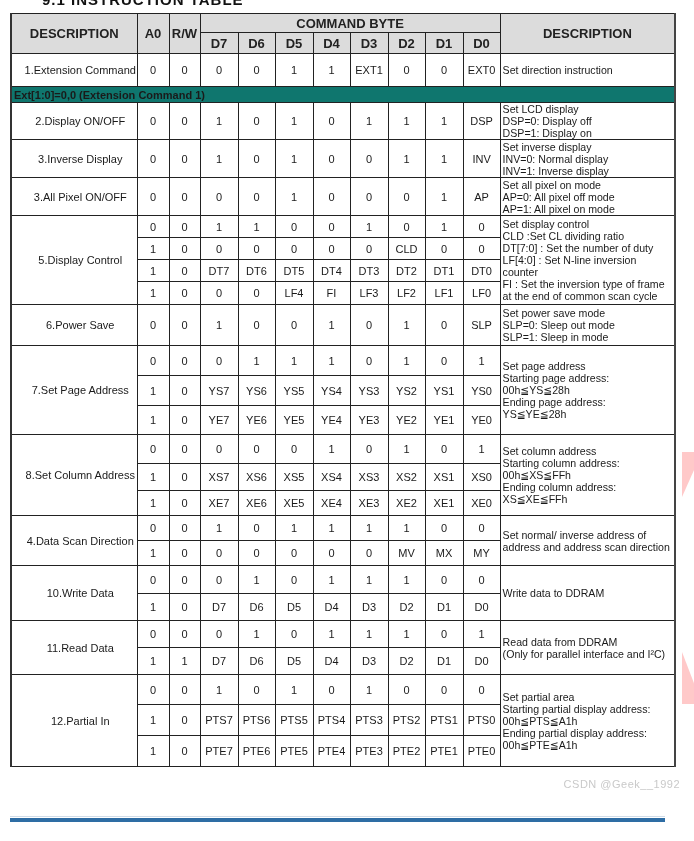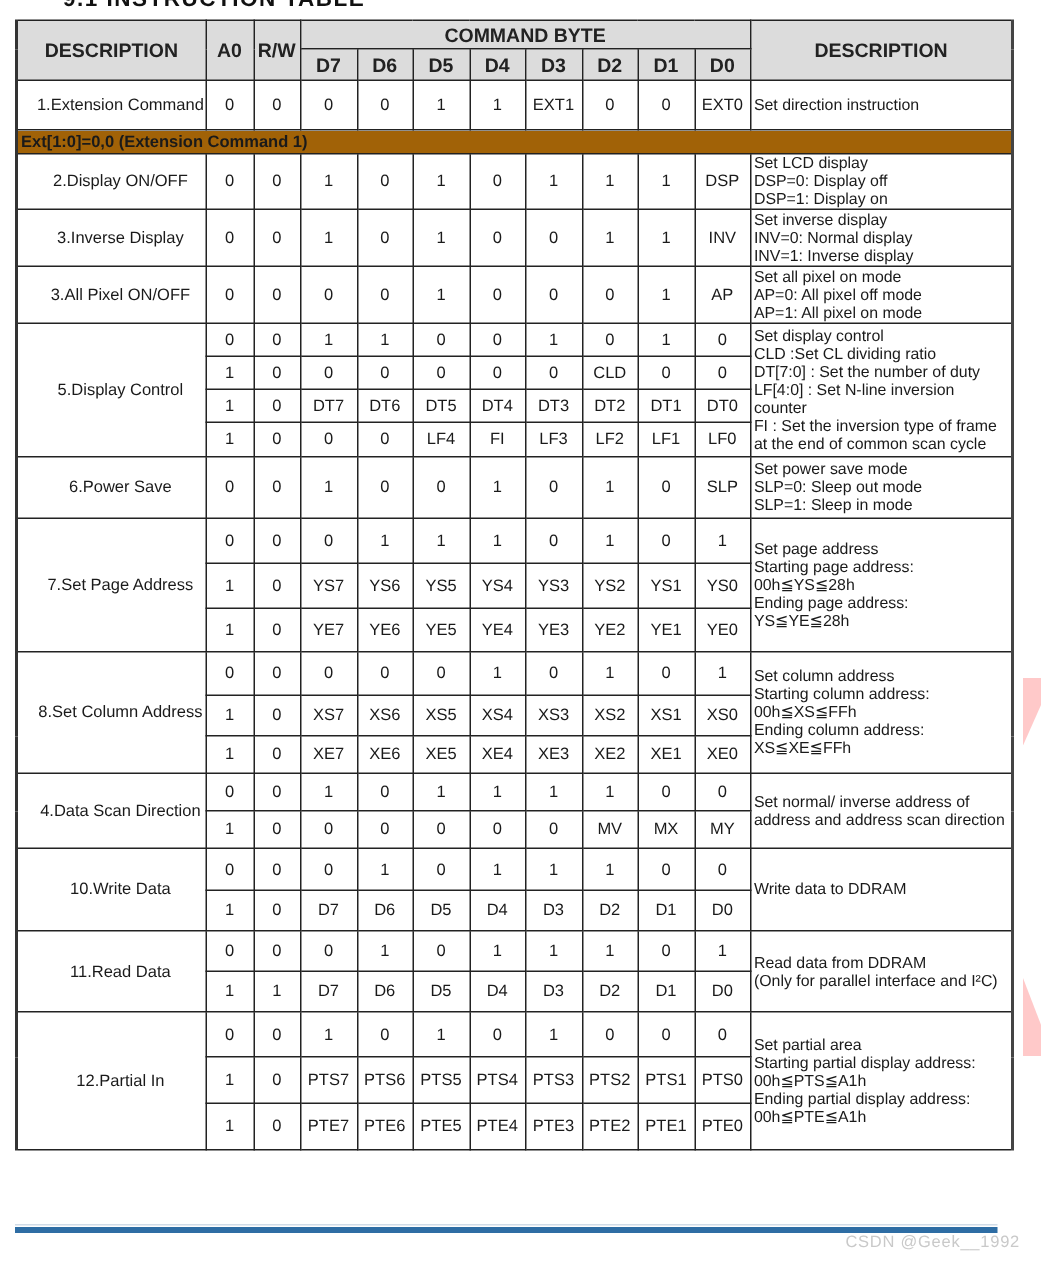--- a/index.html
+++ b/index.html
@@ -8,26 +8,26 @@
   .title { position: absolute; left: 42px; top: -9px; font-size: 15px; font-weight: bold;
            letter-spacing: 1px; color: #111; white-space: nowrap; }
   table { position: absolute; left: 10px; top: 13px; border-collapse: collapse;
           table-layout: fixed; width: 664px; }
   td, th { border: 1px solid #222; font-size: 11px; padding: 0; text-align: center;
            vertical-align: middle; overflow: hidden; white-space: nowrap; }
   th { background: #dcdcdc; font-weight: bold; font-size: 13px; color: #222; }
   td.instr { text-align: center; padding-left: 12px; font-size: 11px; }
   td.desc { text-align: left; padding-left: 2px; font-size: 10.6px; line-height: 12px;
             white-space: normal; vertical-align: middle; }
-  tr.band td { background: #a16207; text-align: left; font-weight: bold; font-size: 11px;
+  tr.band td { background: #0f766e; text-align: left; font-weight: bold; font-size: 11px;
                padding-left: 2px; border-left: 1px solid #222; border-right: 1px solid #222; }
   table { border-left: 2px solid #333; border-right: 2px solid #444; }
   .footer-bar { position: absolute; left: 10px; top: 818px; width: 655px; height: 4px; background: #2e6da4; }
   .footer-line { position: absolute; left: 10px; top: 816px; width: 655px; height: 1px; background: #d0dce8; }
-  .watermark { position: absolute; right: 14px; top: 822px; font-size: 11px; color: #c9c9c9;
+  .watermark { position: absolute; right: 14px; top: 778px; font-size: 11px; color: #c9c9c9;
                letter-spacing: 0.5px; }
   .deco { position: absolute; right: 0; width: 12px; background: #ffc9c9; }
   .deco.a { top: 452px; height: 45px; clip-path: polygon(0 0, 100% 0, 100% 40%, 0 100%); }
   .deco.b { top: 652px; height: 52px; clip-path: polygon(0 0, 100% 60%, 100% 100%, 0 100%); }
 </style>
 </head>
 <body>
 
 <div class="title">9.1  INSTRUCTION TABLE</div>
 

